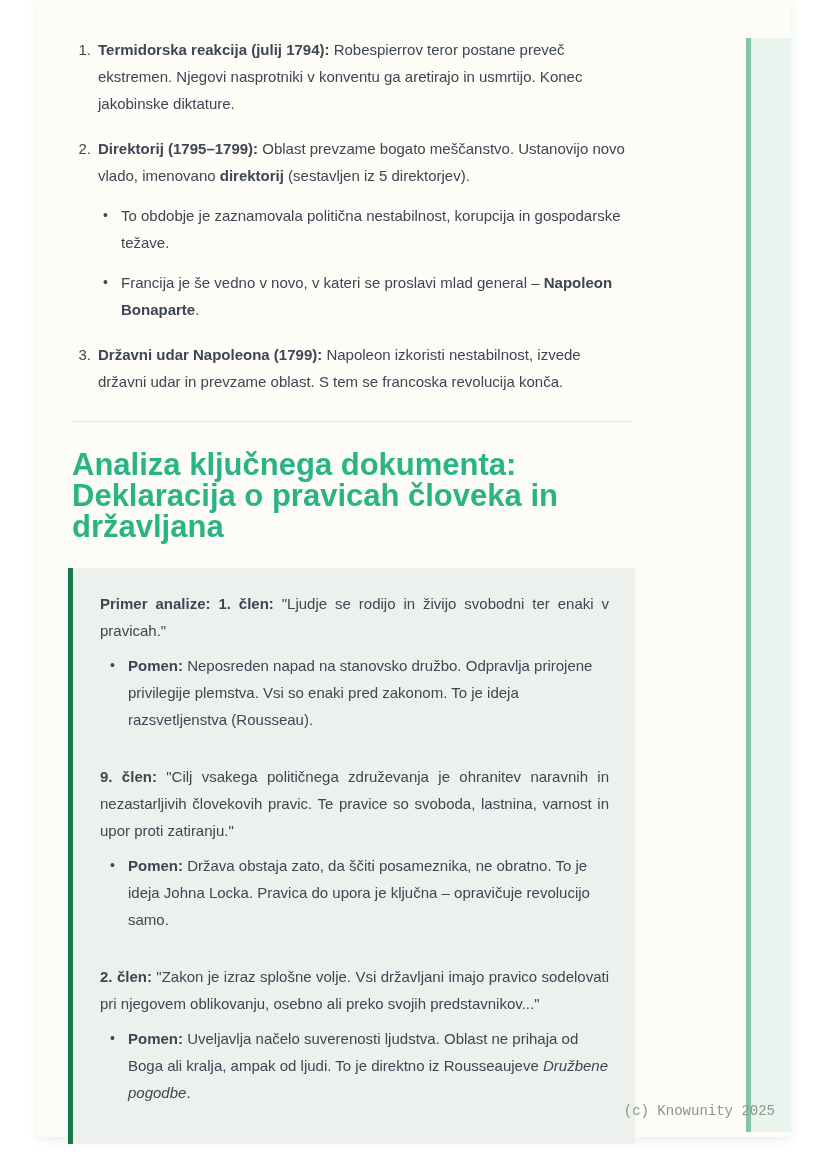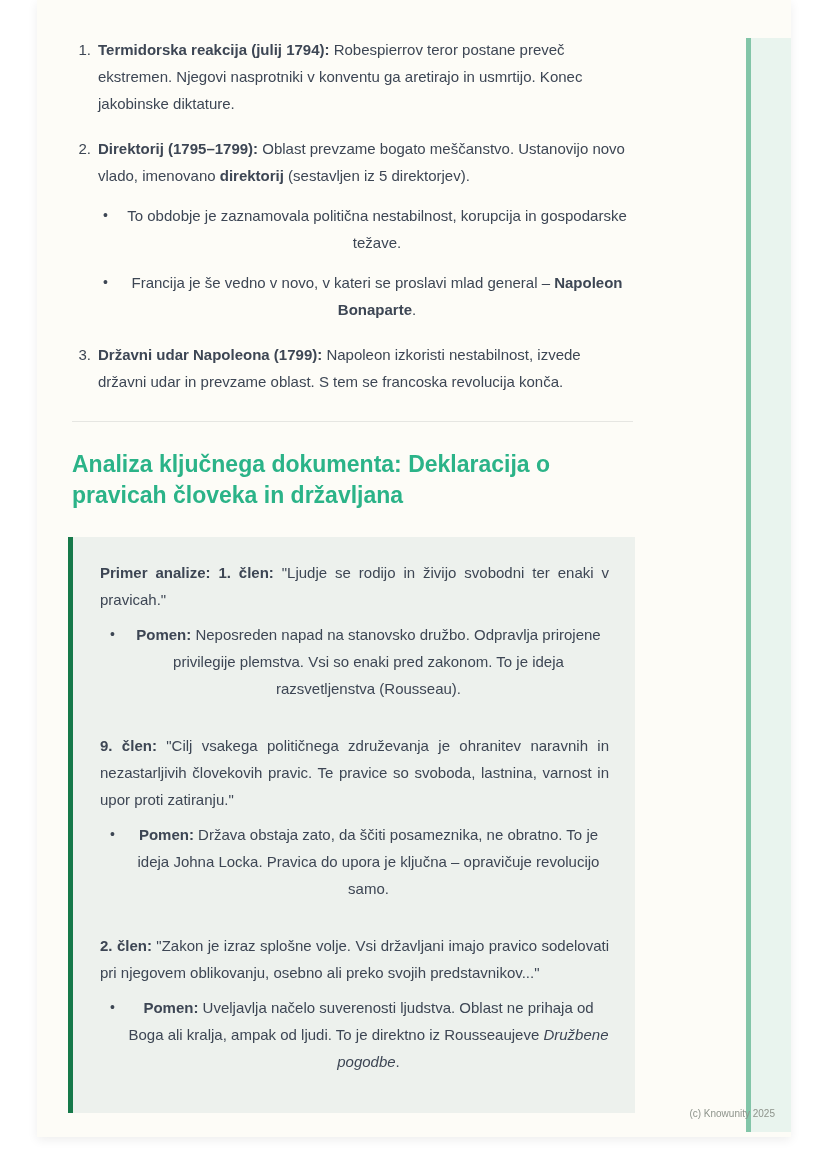--- a/index.html
+++ b/index.html
@@ -46,49 +46,50 @@
   }
   .b{font-weight:bold;}
   .i{font-style:italic;}
   .just{text-align:justify;}
   
   .oli{display:flex;margin-bottom:18px;padding-left:3px;}
   .oli .num{flex:none;width:16px;margin-right:7px;text-align:right;}
   .li-body{flex:1;}
   .sub{display:flex;margin-top:13px;padding-left:5px;}
   .sub .dot{flex:none;width:18px;font-size:14px;}
-  .sub .sub-body{flex:1;text-align:center;}
+  .sub .sub-body{flex:1;}
   
   .divider{border:none;border-top:1px solid var(--divider,#e6e6e2);height:0;margin-top:26px;}
   .heading{
     margin-top:27px;
-    font-size:23px;
+    font-size:31px;
     line-height:31px;
     font-weight:bold;
     color:var(--accent,#2bb388);
   }
   .intro{margin-top:17px;}
   
   .callout{
     margin-top:26px;
     margin-left:-4px;
     width:567px;
     background:var(--callout_bg,#edf1ed);
     border-left:5px solid var(--callout_border,#16794a);
     padding:22px 26px 38px 27px;
   }
   .cgroup + .cgroup{margin-top:30px;}
   .callout .sub{margin-top:8px;padding-left:10px;}
   .footer{
     position:absolute;
     right:16px;
     bottom:18px;
-    font-size:10px;
+    font-size:14px;
     color:var(--footer_text,#8e948c);
     z-index:2;
+    font-family:Liberation Mono, monospace;
   }
 </style>
 </head>
 <body>
 
 <div class="sheet">
   <div class="accent-bar"></div>
 
   <div class="content">
 

